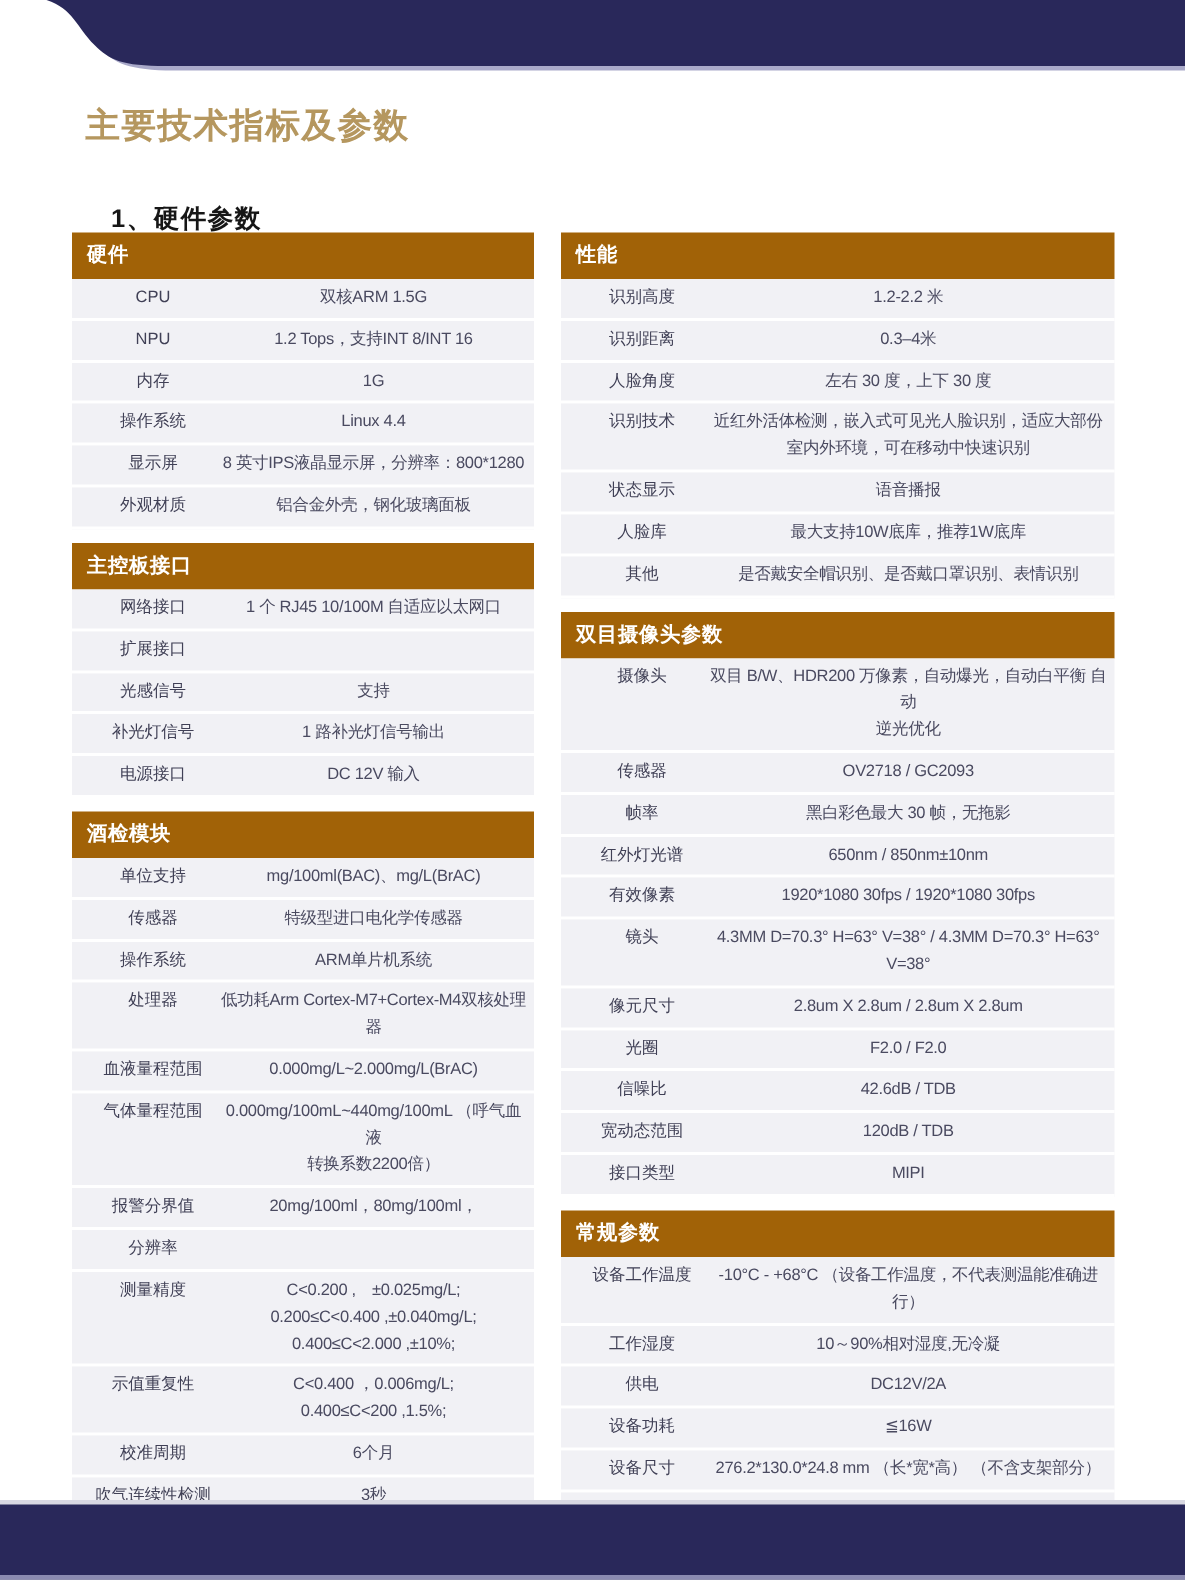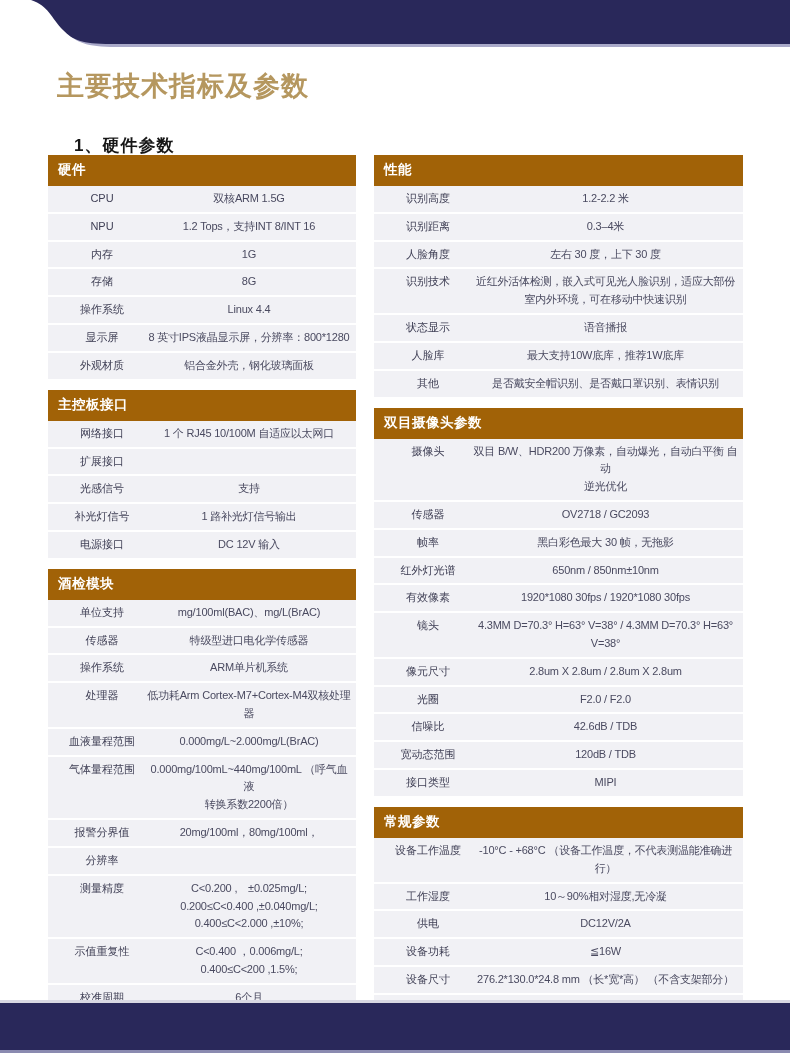--- a/index.html
+++ b/index.html
@@ -4,21 +4,21 @@
 <style>
   html,body{margin:0;padding:0;}
   body{
     width:790px;height:1053px;position:relative;background:#ffffff;
     font-family:"Liberation Sans","DejaVu Sans",sans-serif;
     overflow:hidden;
   }
   .top-band{position:absolute;top:0;left:0;width:790px;height:50px;}
   .page-title{
     position:absolute;left:57px;top:68px;margin:0;
-    font-size:27px;font-weight:bold;color:#b5975f;letter-spacing:1px;
+    font-size:23px;font-weight:bold;color:#b5975f;letter-spacing:1px;
   }
   .page-subtitle{
     position:absolute;left:58px;top:118px;margin:16px;
     font-size:17px;font-weight:bold;color:#161616;letter-spacing:1px;
   }
   .columns{
     position:absolute;top:155px;left:48px;
     display:flex;gap:18px;align-items:flex-start;
   }
   .col{display:block;}
@@ -68,24 +68,20 @@
         </div>
         <div class="spec-row">
           <div class="spec-row-label">NPU</div>
           <div class="spec-row-value">1.2 Tops，支持INT 8/INT 16</div>
         </div>
         <div class="spec-row">
           <div class="spec-row-label">内存</div>
           <div class="spec-row-value">1G</div>
         </div>
         <div class="spec-row">
-          <div class="spec-row-label">存储</div>
-          <div class="spec-row-value">8G</div>
-        </div>
-        <div class="spec-row">
           <div class="spec-row-label">操作系统</div>
           <div class="spec-row-value">Linux 4.4</div>
         </div>
         <div class="spec-row">
           <div class="spec-row-label">显示屏</div>
           <div class="spec-row-value">8 英寸IPS液晶显示屏，分辨率：800*1280</div>
         </div>
         <div class="spec-row">
           <div class="spec-row-label">外观材质</div>
           <div class="spec-row-value">铝合金外壳，钢化玻璃面板</div>

